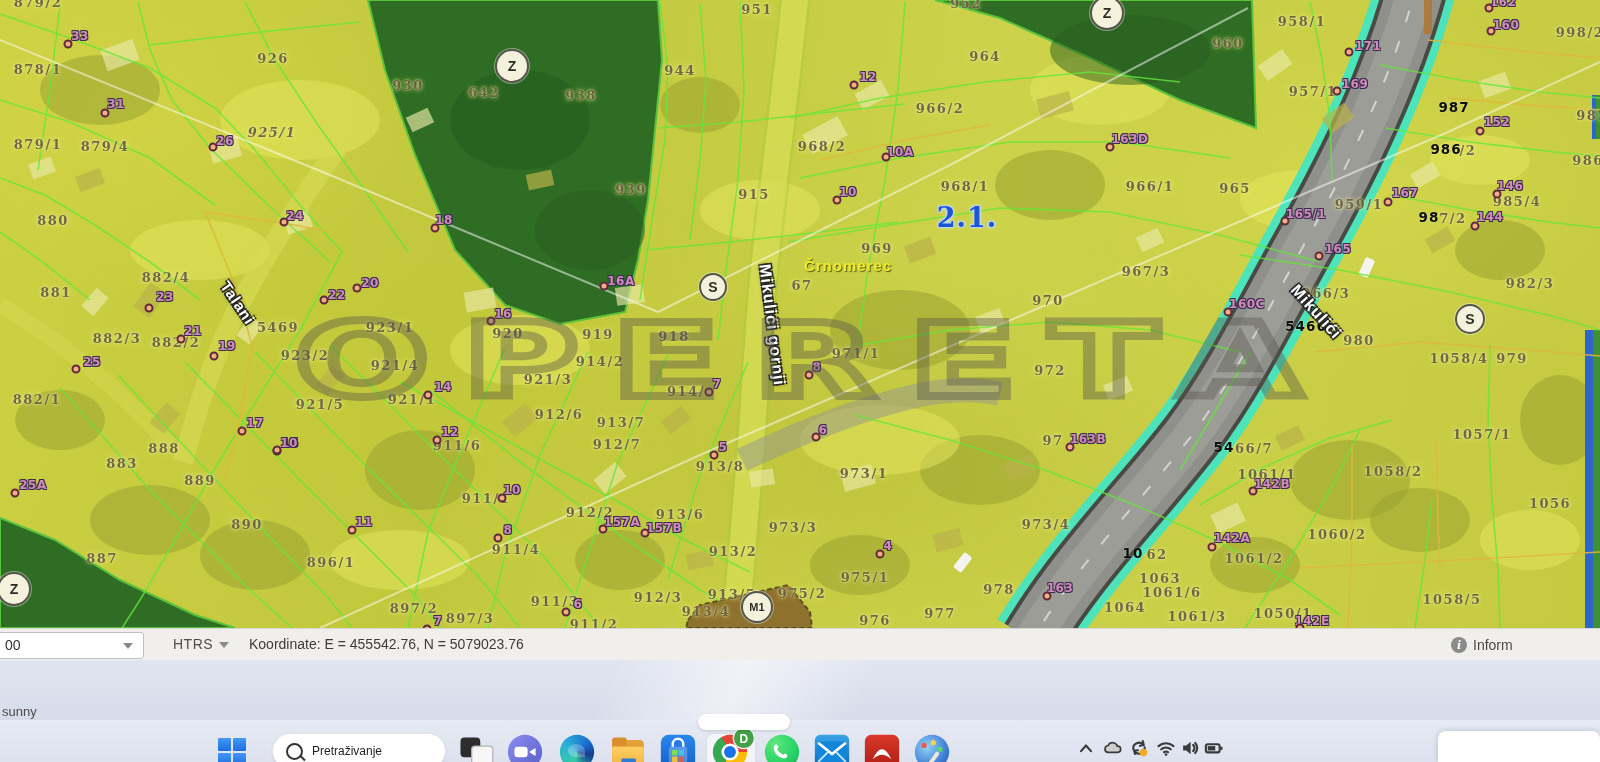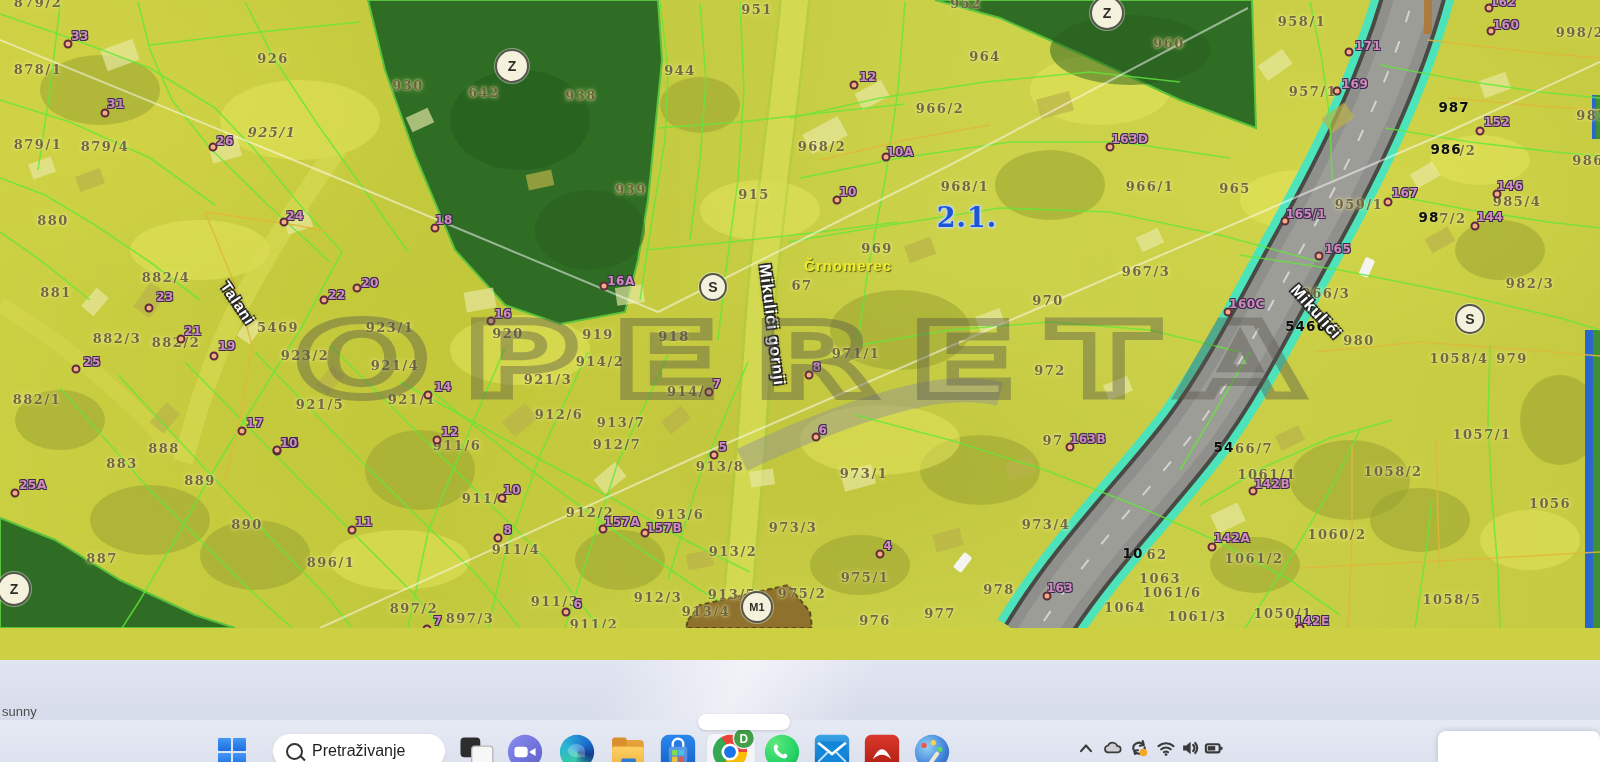--- a/index.html
+++ b/index.html
@@ -257,21 +257,21 @@
         <span class="plabel" style="left: 686px; top: 391px;">914/</span>
         <span class="plabel" style="left: 408px; top: 85px;">930</span>
         <span class="plabel" style="left: 484px; top: 92px;">642</span>
         <span class="plabel" style="left: 581px; top: 95px;">938</span>
         <span class="plabel" style="left: 680px; top: 70px;">944</span>
         <span class="plabel" style="left: 757px; top: 9px;">951</span>
         <span class="plabel" style="left: 631px; top: 189px;">939</span>
         <span class="plabel" style="left: 754px; top: 194px;">915</span>
         <span class="plabel" style="left: 966px; top: 3px;">952</span>
         <span class="plabel" style="left: 985px; top: 56px;">964</span>
-        <span class="plabel" style="left: 1169px; top: 43px;">960</span>
+        <span class="plabel" style="left: 1228px; top: 43px;">960</span>
         <span class="plabel" style="left: 940px; top: 108px;">966/2</span>
         <span class="plabel" style="left: 822px; top: 146px;">968/2</span>
         <span class="plabel" style="left: 965px; top: 186px;">968/1</span>
         <span class="plabel" style="left: 1150px; top: 186px;">966/1</span>
         <span class="plabel" style="left: 877px; top: 248px;">969</span>
         <span class="plabel" style="left: 1146px; top: 271px;">967/3</span>
         <span class="plabel" style="left: 1048px; top: 300px;">970</span>
         <span class="plabel" style="left: 1050px; top: 370px;">972</span>
         <span class="plabel" style="left: 856px; top: 353px;">971/1</span>
         <span class="plabel" style="left: 802px; top: 285px;">67</span>
@@ -453,38 +453,51 @@
         <div class="zbadge" style="left: 713px; top: 287px; width: 28px; height: 28px;">S</div>
         <div class="zbadge" style="left: 1470px; top: 319px; width: 30px; height: 30px;">S</div>
         <div class="zbadge" style="left: 757px; top: 607px; width: 32px; height: 32px; font-size: 11px;">M1</div>
       </div>
 
   <svg id="wm" width="1600" height="628">
     <text x="295" y="396" font-family="DejaVu Sans, sans-serif" font-weight="bold" font-size="102" fill="none" stroke="#55544a" stroke-width="8" opacity=".40" letter-spacing="22" textLength="1040" lengthAdjust="spacingAndGlyphs">OPERETA</text>
   </svg>
 </div>
 
+<div id="statusbar">
+  <div id="scale-select">
+    <span class="val">00</span>
+    <span class="caret" style="right:10px;top:10px;"></span>
+  </div>
+  <span id="crs-label">HTRS</span>
+  <span class="caret" style="left:219px;top:13px;"></span>
+  <span id="coords">Koordinate: E = 455542.76, N = 5079023.76</span>
+  <div id="info-area">
+    <span id="info-icon">i</span>
+    <span id="info-label">Inform</span>
+  </div>
+</div>
 
 <div id="taskbar1">
   <span id="weather-label">sunny</span>
 
   <div id="bar1icons"></div>
   <div id="bar1tray"></div>
 </div>
 
 <div id="taskbar2">
   <div class="winlogo" style="left:232px;top:32px;width:28px;height:28px;">
         <i></i>
         <i></i>
         <i></i>
         <i></i>
       </div>
   <div class="searchpill" style="left:272px;top:13px;width:172px;height:34px;">
     <span class="mag"></span>
-    <span class="stext" style="font-size:16px;">Pretraživanje</span>
+    <span class="stext" style="font-size:12px;">Pretraživanje</span>
   </div>
   <div class="chrome-active" style="left:706px;top:13px;width:48px;height:29px;border-radius:8px 8px 0 0;"></div>
   <div id="bar2icons">
         <div class="appicon" style="left: 475px; top: 32px; transform: translate(-50%, -50%) scale(1.32);">
           <div style="position:absolute;left:2px;top:2px;width:15px;height:15px;background:#2d2d2d;border-radius:3px;"></div>
           <div style="position:absolute;left:10px;top:8px;width:15px;height:15px;background:#f7f7f7;border:1px solid #b5b5b5;border-radius:3px;"></div>
         </div>
         <div class="appicon" style="left: 525px; top: 32px; transform: translate(-50%, -50%) scale(1.32);">
           <div class="ic-circle" style="background:linear-gradient(135deg,#8b8cf0,#5b5fc7);"><svg width="26" height="26">
               <rect x="5" y="9" width="10" height="8" rx="2.5" fill="#fff"></rect>

